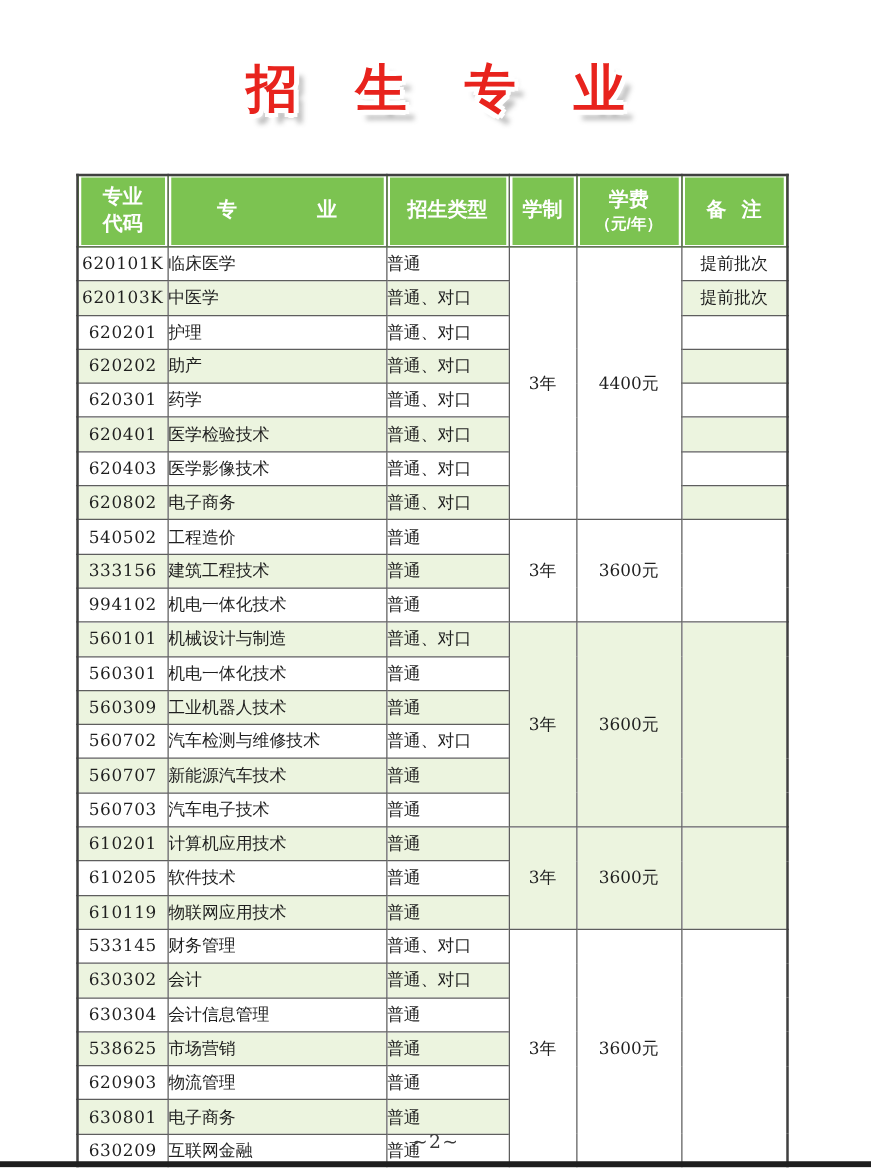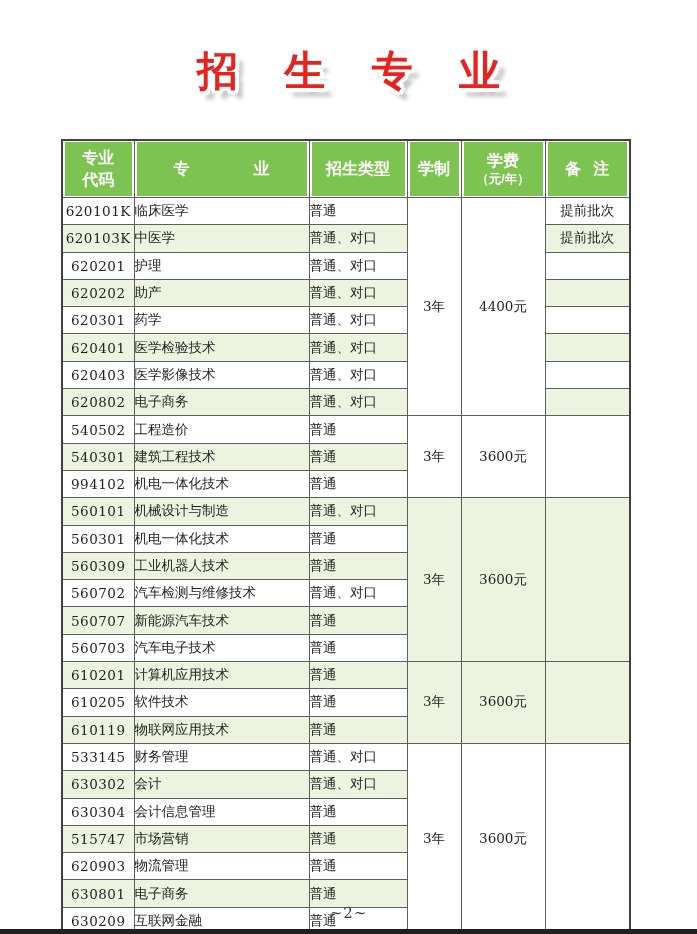--- a/index.html
+++ b/index.html
@@ -160,21 +160,21 @@
           </tr>
           <tr>
             <td class="code">540502</td>
             <td class="major">工程造价</td>
             <td class="type">普通</td>
             <td class="dur" rowspan="3">3年</td>
             <td class="tui" rowspan="3">3600元</td>
             <td class="rem" rowspan="3"></td>
           </tr>
           <tr class="alt">
-            <td class="code">540301</td>
+            <td class="code">333156</td>
             <td class="major">建筑工程技术</td>
             <td class="type">普通</td>
           </tr>
           <tr>
             <td class="code">994102</td>
             <td class="major">机电一体化技术</td>
             <td class="type">普通</td>
           </tr>
           <tr class="alt">
             <td class="code">560101</td>
@@ -239,21 +239,21 @@
             <td class="code">630302</td>
             <td class="major">会计</td>
             <td class="type">普通、对口</td>
           </tr>
           <tr>
             <td class="code">630304</td>
             <td class="major">会计信息管理</td>
             <td class="type">普通</td>
           </tr>
           <tr class="alt">
-            <td class="code">515747</td>
+            <td class="code">538625</td>
             <td class="major">市场营销</td>
             <td class="type">普通</td>
           </tr>
           <tr>
             <td class="code">620903</td>
             <td class="major">物流管理</td>
             <td class="type">普通</td>
           </tr>
           <tr class="alt">
             <td class="code">630801</td>

